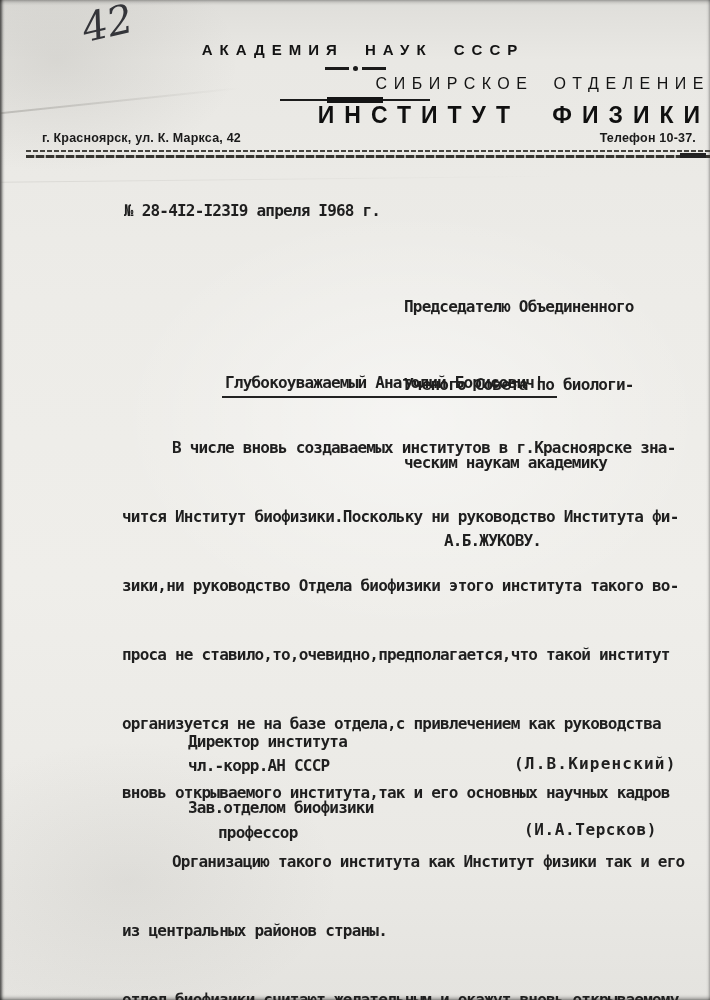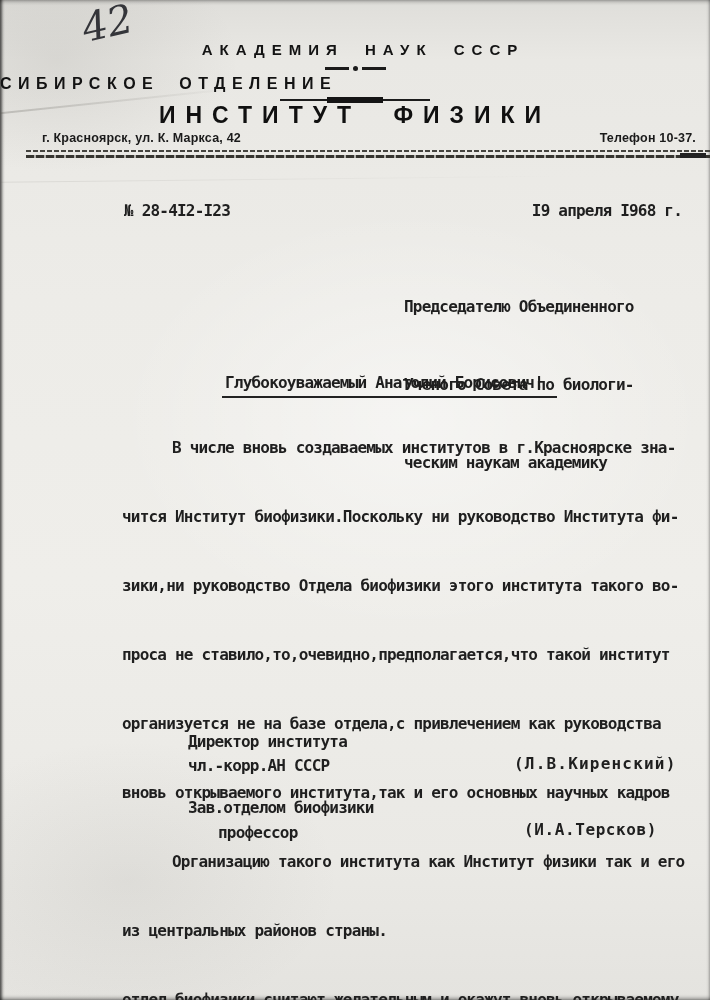--- a/index.html
+++ b/index.html
@@ -32,38 +32,38 @@
   .handwritten{position:absolute;top:0px;left:82px;
     font-family:"DejaVu Serif","Liberation Serif",serif;font-style:italic;
     font-size:40px;color:#34353a;transform:rotate(-13deg);}
 
   
   .lh-academy{position:absolute;top:41px;left:16px;right:0;text-align:center;
     font-weight:700;font-size:15px;letter-spacing:7px;word-spacing:10px;color:#131313;}
   .orn1{position:absolute;top:66px;left:0;right:0;display:flex;justify-content:center;align-items:center;gap:4px;}
   .orn1 .dash{width:24px;height:3px;background:#1b1b1b;}
   .orn1 .dot{width:5px;height:5px;border-radius:50%;background:#1b1b1b;}
-  .lh-branch{position:absolute;top:75px;left:0;right:0;text-align:left;
-    font-weight:700;font-size:16px;letter-spacing:6.5px;word-spacing:9px;color:#131313;}
+  .lh-branch{position:absolute;top:75px;left:0;right:0;text-align:right;
+    font-weight:400;font-size:16px;letter-spacing:6.5px;word-spacing:9px;color:#131313;}
   .orn2{position:absolute;top:99px;left:0;right:0;display:flex;justify-content:center;}
   .orn2 .bar{position:relative;width:150px;height:2px;background:#1c1c1c;}
   .orn2 .bar::after{content:"";position:absolute;left:50%;top:-2px;transform:translateX(-50%);
     width:56px;height:6px;background:#151515;}
-  .lh-institute{position:absolute;top:102px;left:0;right:0;text-align:center;
+  .lh-institute{position:absolute;top:102px;left:0;right:0;text-align:right;
     font-weight:700;font-size:23px;letter-spacing:10px;word-spacing:16px;color:#101010;}
   .lh-contacts{position:absolute;top:131px;left:42px;right:14px;
     display:flex;justify-content:space-between;
     font-weight:700;font-size:12.5px;color:#1a1a1a;letter-spacing:.2px;}
   .rule{position:absolute;top:150px;left:26px;right:0;}
   .rule .r1{height:2px;background:repeating-linear-gradient(90deg,#45443f 0 5px,rgba(0,0,0,0) 5px 7px);}
   .rule .r2{height:3px;margin-top:3px;
     background:repeating-linear-gradient(90deg,#35342f 0 8px,rgba(69,68,63,.35) 8px 10px);}
   .rule .cap{position:absolute;right:4px;top:3px;width:26px;height:5px;background:#222;}
 
-  .refline{position:absolute;top:201px;left:124px;right:28px;display:flex;justify-content:space-between;}
+  .refline{position:absolute;top:201px;left:124px;right:28px;display:flex;}
 
   .addressee{position:absolute;top:242px;left:404px;line-height:26px;}
   .addressee .name{padding-left:40px;}
 
   .salutation{position:absolute;top:354px;left:169px;}
   .salutation .u{border-bottom:2px solid #222;padding:0 14px 4px 3px;}
 
   .body-text{position:absolute;top:400px;left:122px;}
   .body-text .line{height:31px;}
   .body-text .first{padding-left:50px;}
@@ -111,20 +111,21 @@
 
     <div class="refline">
       <span class="typed">№ 28-4I2-I23</span>
       <span class="typed">I9 апреля I968 г.</span>
     </div>
 
     <div class="addressee typed">
       <div>Председателю Объединенного</div>
       <div>Ученого Совета по биологи-</div>
       <div>ческим наукам академику</div>
+      <div class="name">А.Б.ЖУКОВУ.</div>
     </div>
 
     <div class="salutation typed">
       <span class="u">Глубокоуважаемый Анатолий Борисович!</span>
     </div>
 
     <div class="body-text typed">
       <div class="line first">В числе вновь создаваемых институтов в г.Красноярске зна-</div>
       <div class="line">чится Институт биофизики.Поскольку ни руководство Института фи-</div>
       <div class="line">зики,ни руководство Отдела биофизики этого института такого во-</div>

